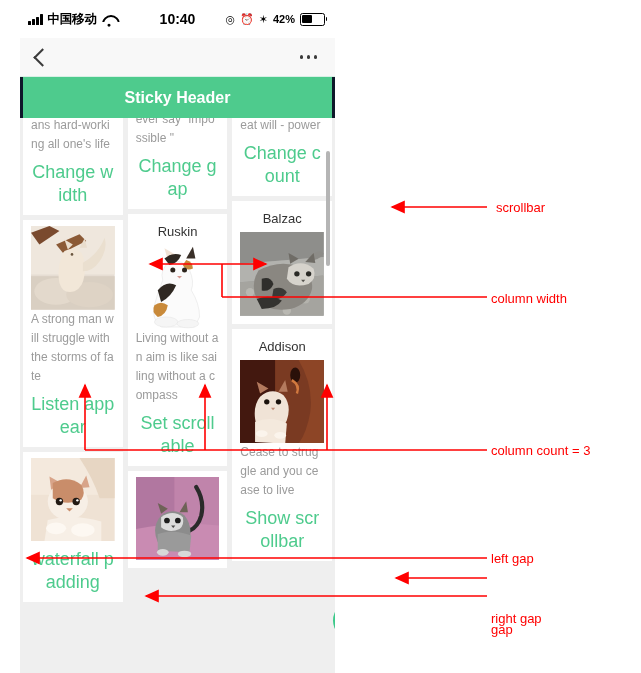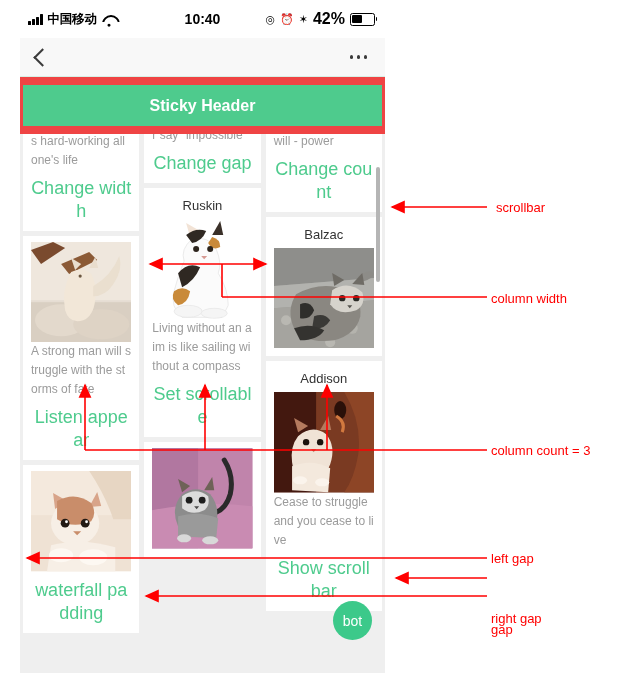--- a/index.html
+++ b/index.html
@@ -5,22 +5,22 @@
   html,body{margin:0;padding:0;}
   body{
     width:641px;height:673px;
     background:#ffffff;
     font-family:"Liberation Sans","DejaVu Sans",sans-serif;
     overflow:hidden;position:relative;
   }
 
   
   #phone{
-    position:absolute;left:20px;top:0;width:365px;height:673px;
-    background:#ef4444;overflow:hidden;
+    position:absolute;left:20px;top:0;width:315px;height:673px;
+    background:#0f172a;overflow:hidden;
   }
 
   
   .statusbar{
     position:relative;height:38px;background:#ffffff;
     display:flex;align-items:center;padding:0 10px 0 8px;
     font-size:13px;font-weight:bold;color:#000;
   }
   .sb-left{display:flex;align-items:center;gap:5px;}
   .sb-center{position:absolute;left:0;right:0;text-align:center;font-size:14px;font-weight:bold;pointer-events:none;}
@@ -33,40 +33,40 @@
   .signal i:nth-child(4){height:11px}
   .carrier{font-size:12.5px;font-weight:bold;letter-spacing:-.2px;}
   .wifi{position:relative;width:14px;height:11px;}
   .wifi::before{content:"\25CF";position:absolute;left:5px;bottom:-3px;font-size:7px;}
   .wifi::after{
     content:"";position:absolute;left:0;top:1px;width:14px;height:14px;
     border:2px solid #000;border-radius:50%;
     clip-path:polygon(0 0,100% 0,100% 42%,0 42%);
   }
   .glyph{font-size:11px;line-height:1;}
-  .batt-pct{font-size:16px;font-weight:bold;}
+  .batt-pct{font-size:11px;font-weight:bold;}
   .batt{width:23px;height:11px;border:1.3px solid #000;border-radius:2.5px;position:relative;}
   .batt::after{content:"";position:absolute;right:-3.4px;top:3px;width:1.8px;height:4px;background:#000;border-radius:0 1px 1px 0;}
   .batt span{position:absolute;left:1.3px;top:1.3px;bottom:1.3px;width:42%;background:#000;border-radius:1px;display:block;}
 
   
   .navbar{
     height:38px;background:#f8f8f8;display:flex;align-items:center;
     justify-content:space-between;padding:0 18px 0 16px;
     border-bottom:1px solid #d8f0e5;
   }
   .chev{width:11px;height:11px;border-left:2px solid #3b3b3b;border-bottom:2px solid #3b3b3b;transform:rotate(45deg);}
   .dots{display:flex;gap:3.5px;}
   .dots i{width:3.5px;height:3.5px;background:#3b3b3b;border-radius:50%;display:block;}
 
   
   .sticky{
     position:relative;height:41px;background:#4ecb8d;color:#fff;
     display:flex;align-items:center;justify-content:center;
-    font-size:16px;font-weight:bold;margin:8px 3px;
+    font-size:16px;font-weight:bold;margin:0 3px;
   }
 
   
   .waterfall{position:relative;height:556px;overflow:hidden;background:#efefef;}
   .cols{display:flex;gap:5px;padding:0 3px;margin-top:-27px;}
   .col{flex:1;display:flex;flex-direction:column;gap:5px;min-width:0;}
   .col.c2{margin-top:-6px;}
   .col.c3{margin-top:0px;}
   .card{background:#fff;padding:6px 8px 8px;box-sizing:border-box;}
   .card .title{

